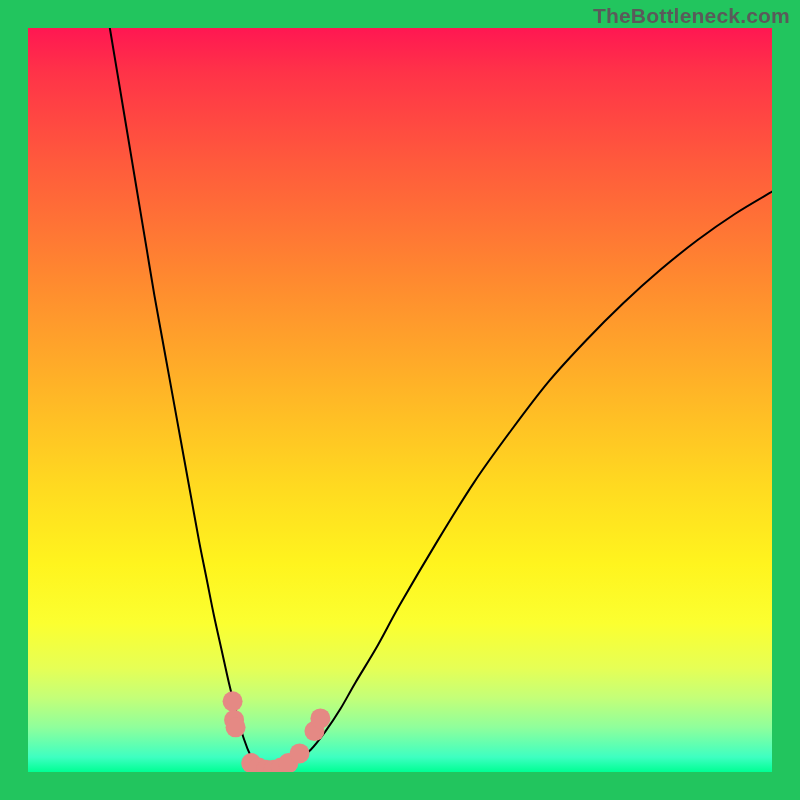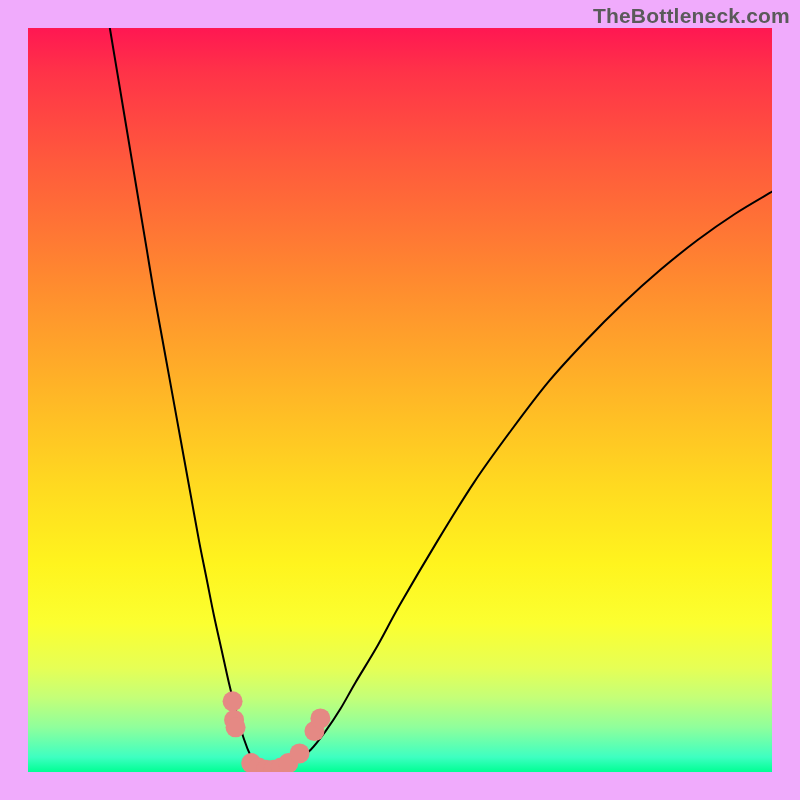--- a/index.html
+++ b/index.html
@@ -10,21 +10,21 @@
     overflow: hidden;
     background: #000;
     font-family: Arial, Helvetica, sans-serif;
   }
   .frame {
     position: absolute;
     top: 0;
     left: 0;
     width: 800px;
     height: 800px;
-    background: #f0abfc;
+    background: #22c55e;
   }
   .plot {
     position: absolute;
     top: 28px;
     left: 28px;
     width: 744px;
     height: 744px;
     background: linear-gradient(to bottom,
       #ff1752 0%,
       #ff3348 6%,

